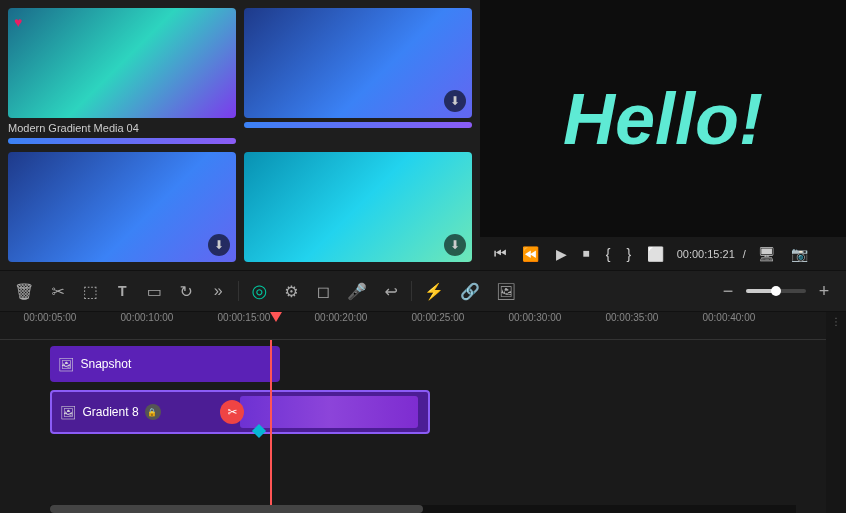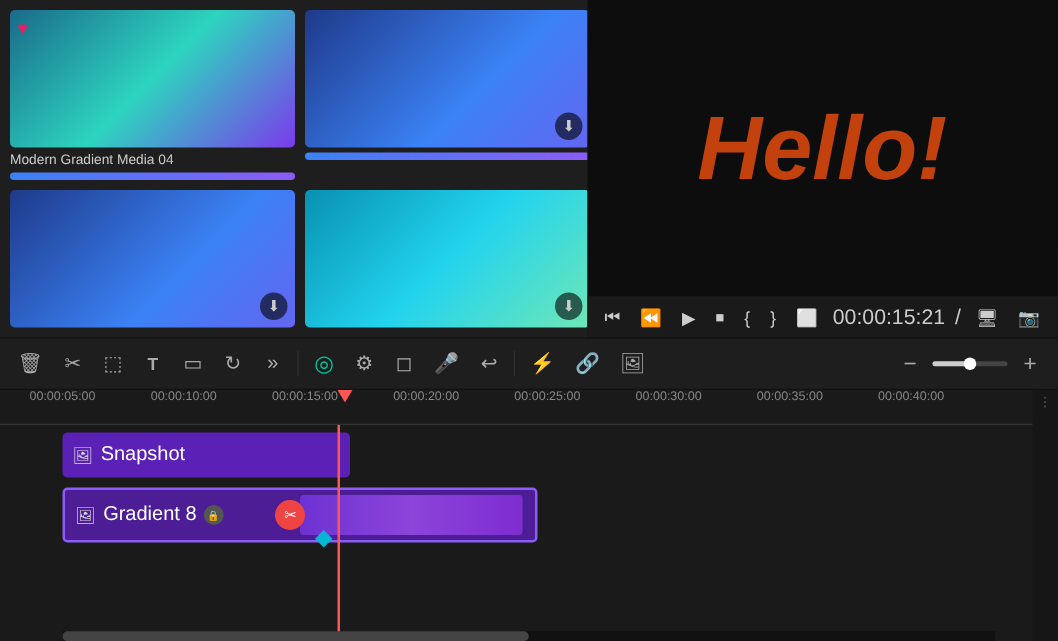--- a/index.html
+++ b/index.html
@@ -102,37 +102,37 @@
     }
 
     .preview-video {
       flex: 1;
       display: flex;
       align-items: center;
       justify-content: center;
     }
 
     .preview-text {
-      color: #c2410c;
+      color: #5eead4;
       font-size: 72px;
       font-weight: bold;
       font-style: italic;
     }
 
     .preview-controls {
       background: #1a1a1a;
       padding: 6px 10px;
       display: flex;
       align-items: center;
       gap: 8px;
     }
 
     .time-display {
       color: #ccc;
-      font-size: 17px;
+      font-size: 11px;
       white-space: nowrap;
     }
 
     .ctrl-btn {
       color: #ccc;
       font-size: 14px;
       cursor: pointer;
       background: none;
       border: none;
       padding: 2px 4px;
@@ -274,21 +274,21 @@
       border-radius: 4px;
     }
 
     .clip-icon {
       font-size: 13px;
       color: #ddd;
     }
 
     .clip-label {
       color: #fff;
-      font-size: 16px;
+      font-size: 12px;
       font-weight: 500;
       white-space: nowrap;
     }
 
     .clip-lock-icon {
       width: 16px;
       height: 16px;
       border-radius: 50%;
       background: #555;
       display: flex;

